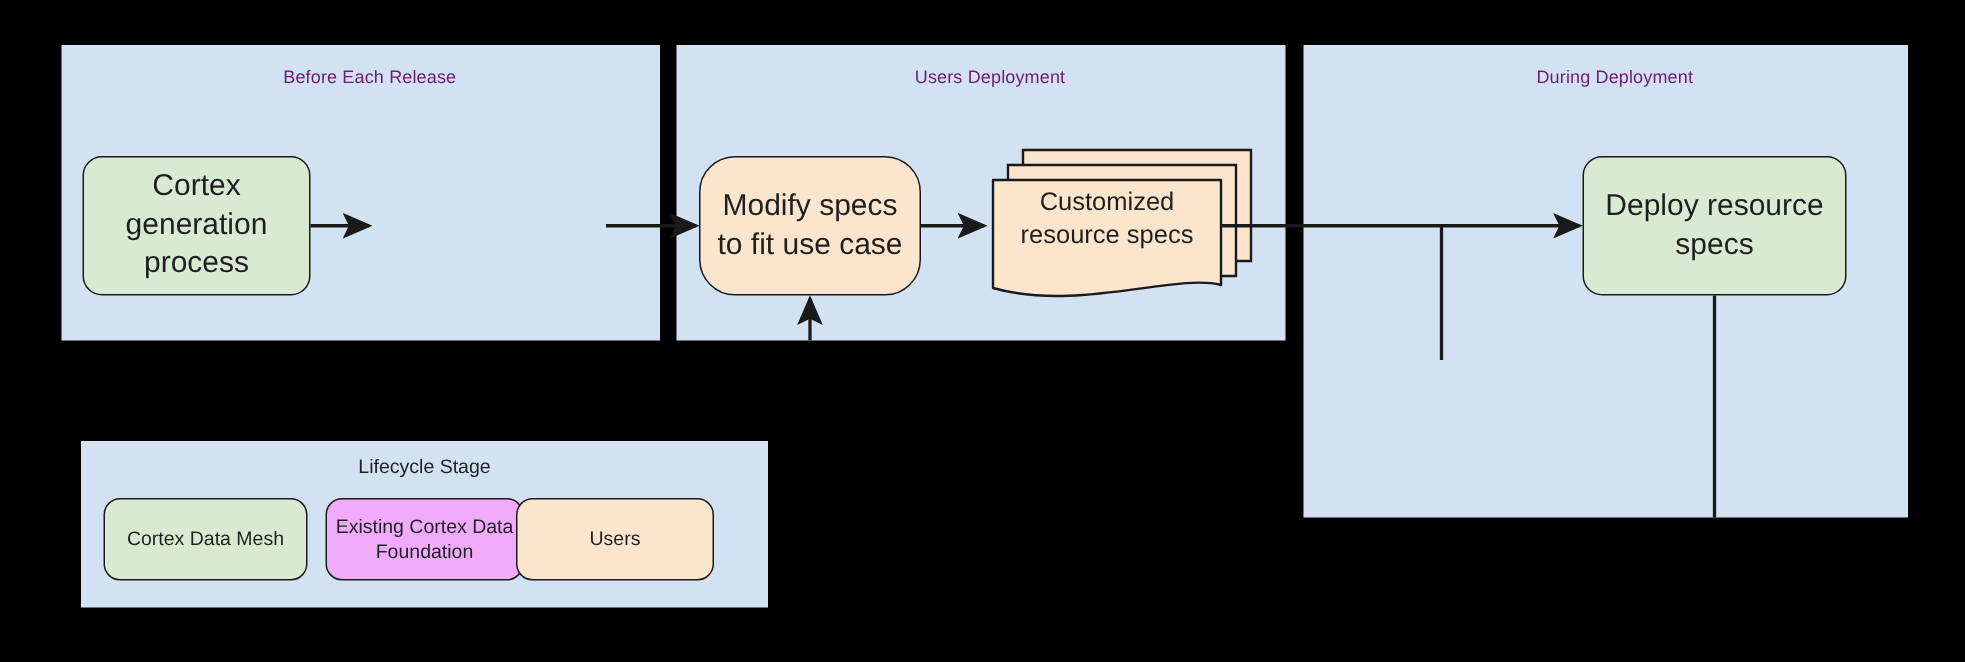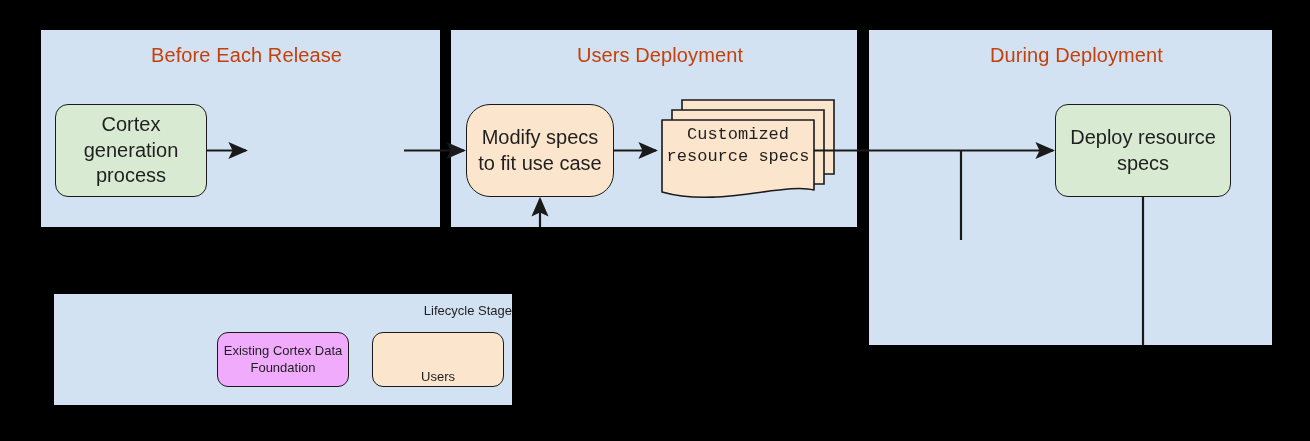--- a/index.html
+++ b/index.html
@@ -24,22 +24,22 @@
   .panel {
     position: absolute;
     background: #d3e2f2;
     box-sizing: border-box;
   }
   .panel-title {
     position: absolute;
     left: 12px;
     right: 0;
     text-align: center;
-    font-size: 20px;
-    color: #c2410c;
+    font-size: 12px;
+    color: #701a75;
     letter-spacing: 0.1px;
     white-space: nowrap;
   }
   .node {
     position: absolute;
     box-sizing: border-box;
     border: 1.6px solid #1a1a1a;
     border-radius: 13px;
     display: flex;
     align-items: center;
@@ -68,21 +68,21 @@
   }
 
   .legend-box {
     position: absolute;
     background: #d3e2f2;
     box-sizing: border-box;
   }
   .legend-title {
     position: absolute;
     left: 0; right: 0;
-    text-align: right;
+    text-align: center;
     font-size: 13px;
     color: #1f1f1f;
   }
   .legend-item {
     position: absolute;
     box-sizing: border-box;
     border: 1.5px solid #1a1a1a;
     border-radius: 11px;
     display: flex;
     align-items: center;
@@ -119,21 +119,21 @@
 
 
   <div class="panel" style="left:451px; top:30px; width:406px; height:197px;">
     <div class="panel-title" style="top:14px;">Users Deployment</div>
   </div>
 
   <div class="node orange" style="left:466px; top:104px; width:148px; height:93px;">
     <span>Modify specs to fit use case</span>
   </div>
 
-  <div class="doc-stack" style="left:658px; top:88px; width:192px; height:118px;font-family:Liberation Mono, monospace;">
+  <div class="doc-stack" style="left:658px; top:88px; width:192px; height:118px;">
     <svg width="192" height="118" viewBox="0 0 192 118">
       <path d="M24,12 H176 V86 H24 Z" fill="#fce5cd" stroke="#1a1a1a" stroke-width="1.6"></path>
       <path d="M14,22 H166 V96 H14 Z" fill="#fce5cd" stroke="#1a1a1a" stroke-width="1.6"></path>
       <path d="M4,32 H156 V102 C126,94 60,120 4,104 Z" fill="#fce5cd" stroke="#1a1a1a" stroke-width="1.6" stroke-linejoin="round"></path>
     </svg>
     <div class="doc-label" style="left:2px; top:36px; width:156px;">Customized resource specs</div>
   </div>
 
   <div class="panel" style="left:869px; top:30px; width:403px; height:315px;">
     <div class="panel-title" style="top:14px;">During Deployment</div>
@@ -163,22 +163,25 @@
 
     <line x1="540" y1="227" x2="540" y2="199" stroke="#1a1a1a" stroke-width="2.2" marker-end="url(#arrowhead)"></line>
 
     <line x1="1143" y1="197" x2="1143" y2="345" stroke="#1a1a1a" stroke-width="2.2"></line>
   </svg>
 
   <div class="legend-box" style="left:54px; top:294px; width:458px; height:111px;">
     <div class="legend-title" style="top:9px;">Lifecycle Stage</div>
   </div>
 
+  <div class="legend-item green" style="left:69px; top:332px; width:136px; height:55px;">
+    <span>Cortex Data Mesh</span>
+  </div>
 
   <div class="legend-item purple" style="left:217px; top:332px; width:132px; height:55px;">
     <span>Existing Cortex Data Foundation</span>
   </div>
 
-  <div class="legend-item orange" style="left:372px; top:332px; width:132px; height:55px;align-items:flex-end;">
+  <div class="legend-item orange" style="left:344px; top:332px; width:132px; height:55px;">
     <span>Users</span>
   </div>
 
 </div>
 
 </body></html>

